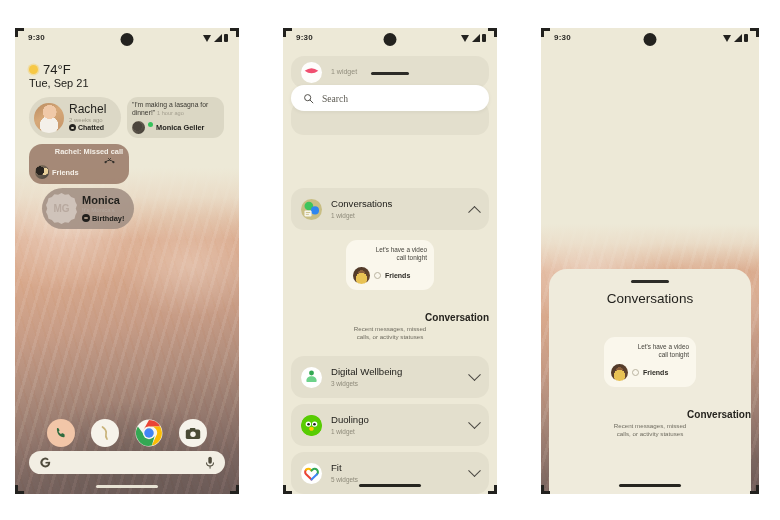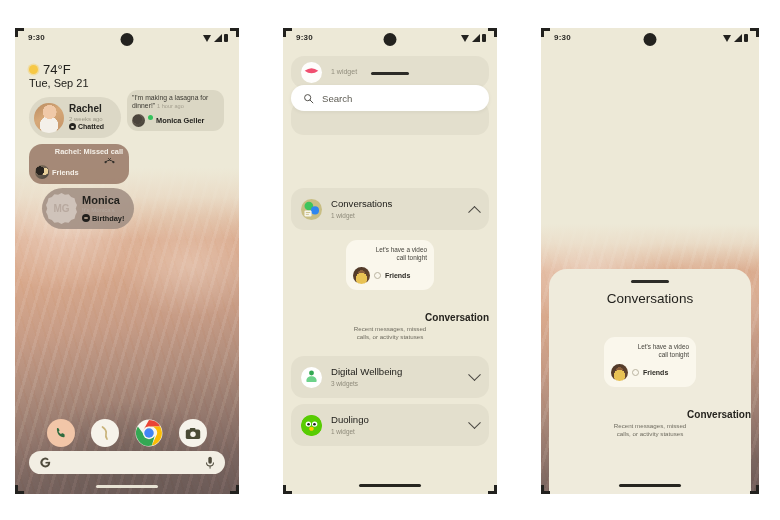--- a/index.html
+++ b/index.html
@@ -88,29 +88,29 @@
     background:#DCD8C6;border-radius:21px;display:flex;align-items:center;
   }
   .av-rachel{
     width:30px;height:30px;border-radius:50%;margin-left:5px;flex:0 0 auto;
     background:
       radial-gradient(circle at 52% 30%, #f0c9a8 0 26%, transparent 27%),
       radial-gradient(circle at 50% 74%, #f4f0e9 0 34%, transparent 35%),
       linear-gradient(150deg,#b88a5f 0%,#d6a878 42%,#c49468 100%);
   }
   .rachel-txt{margin-left:5px;line-height:1.05;}
-  .rachel-name{font-size:10px;font-weight:bold;color:#24231f;}
+  .rachel-name{font-size:12px;font-weight:normal;color:#24231f;}
   .rachel-sub{font-size:6px;color:#9b9786;margin-top:1px;}
   .rachel-st{display:flex;align-items:center;gap:2px;margin-top:1px;}
   .chip-dot{width:7px;height:7px;border-radius:50%;background:#24231f;position:relative;flex:0 0 auto;}
   .chip-dot:after{content:"";position:absolute;left:1.7px;top:2.4px;width:3.6px;height:2px;border-radius:1px;background:#DCD8C6;}
   .rachel-stt{font-size:7px;font-weight:bold;color:#24231f;}
 
   .w-monicag{
-    position:absolute;left:112px;top:62px;width:97px;height:41px;
+    position:absolute;left:112px;top:69px;width:97px;height:41px;
     background:#DBD7C4;border-radius:11px;padding:4px 5px;box-sizing:border-box;
   }
   .mg-quote{font-size:6.8px;color:#3c3a33;line-height:1.22;font-weight:500;}
   .mg-time{font-size:5.6px;color:#a5a090;font-weight:400;}
   .mg-row{display:flex;align-items:center;gap:3px;margin-top:3px;}
   .mg-av{
     width:13px;height:13px;border-radius:50%;flex:0 0 auto;
     background:radial-gradient(circle at 42% 40%, #4b443c 0 42%, transparent 43%), linear-gradient(140deg,#7a6f61,#3f3a33);
   }
   .mg-on{width:5px;height:5px;border-radius:50%;background:#35C25B;flex:0 0 auto;align-self:flex-start;margin-top:1px;}
@@ -181,21 +181,21 @@
   .chev{width:8px;height:8px;border-right:1.4px solid #4a4842;border-bottom:1.4px solid #4a4842;flex:0 0 auto;}
   .chev.down{transform:rotate(45deg) translate(-2px,-2px);}
   .chev.up{transform:rotate(-135deg) translate(-2px,-2px);}
 
   .search-pill{
     position:absolute;left:8px;top:57px;width:calc(100% - 16px);height:26px;
     background:#FFFFFF;border-radius:14px;display:flex;align-items:center;
     padding:0 12px;box-sizing:border-box;gap:8px;z-index:10;
     box-shadow:0 1px 4px rgba(0,0,0,.06);
   }
-  .search-ph{font-size:9.6px;color:#5e5c54;}
+  .search-ph{font-size:9.6px;color:#5e5c54;font-family:Liberation Serif, serif;}
   .sheet-grab{
     position:absolute;left:50%;transform:translateX(-50%);top:44px;
     width:38px;height:2.5px;border-radius:2px;background:#2c2b27;z-index:11;
   }
 
   .preview-wrap{position:absolute;left:8px;width:calc(100% - 16px);}
   .preview-card{
     margin:0 auto;width:88px;background:#FAF7EC;border-radius:11px;
     padding:6px 7px 6px 7px;box-sizing:border-box;
   }
@@ -452,20 +452,35 @@
               <path d="M12 13.4c1.6 0 2.6 1 2.6 2.2S13.4 18 12 18s-2.6-1.2-2.6-2.4 1-2.2 2.6-2.2z" fill="#FFC800"></path>
             </svg>
           </div>
           <div class="pk-tx">
             <div class="pk-name">Duolingo</div>
             <div class="pk-count">1 widget</div>
           </div>
           <div class="chev down"></div>
         </div>
 
+        <div class="pk-row" style="top:424px;height:42px;overflow:hidden;">
+          <div class="pk-ic" style="background:#FFF;">
+            <svg width="19" height="19" viewBox="0 0 24 24">
+              <path d="M12 19.5 5.2 13a4.1 4.1 0 0 1 0-5.8" stroke="#EA4335" stroke-width="2.6" fill="none" stroke-linecap="round"></path>
+              <path d="M5.2 7.2a4.1 4.1 0 0 1 5.8 0L12 8.3" stroke="#FBBC05" stroke-width="2.6" fill="none" stroke-linecap="round"></path>
+              <path d="M12 8.3l1.1-1.1a4.1 4.1 0 0 1 5.8 5.8" stroke="#34A853" stroke-width="2.6" fill="none" stroke-linecap="round"></path>
+              <path d="M18.9 13 12 19.5" stroke="#4285F4" stroke-width="2.6" fill="none" stroke-linecap="round"></path>
+            </svg>
+          </div>
+          <div class="pk-tx">
+            <div class="pk-name">Fit</div>
+            <div class="pk-count">5 widgets</div>
+          </div>
+          <div class="chev down"></div>
+        </div>
 
         <div class="navbar-dark"></div>
       </div>
 
       <div class="statusbar" style="background:#EDE9D7;">
         <div class="sb-time">9:30</div>
         <div class="sb-punchhole"></div>
         <div class="sb-icons">
           <div class="ic-wifi"></div>
           <div class="ic-cell"></div>

